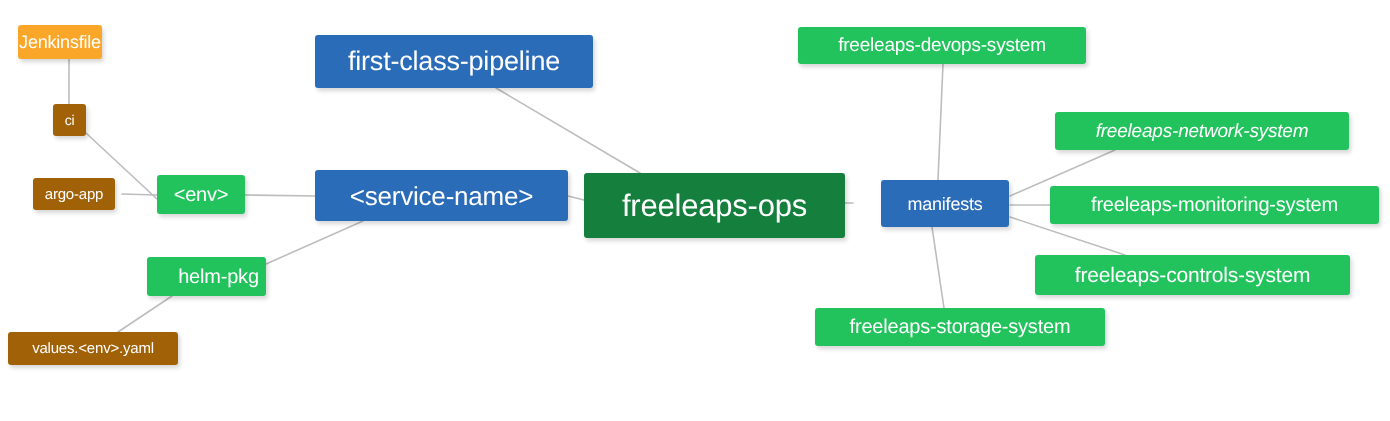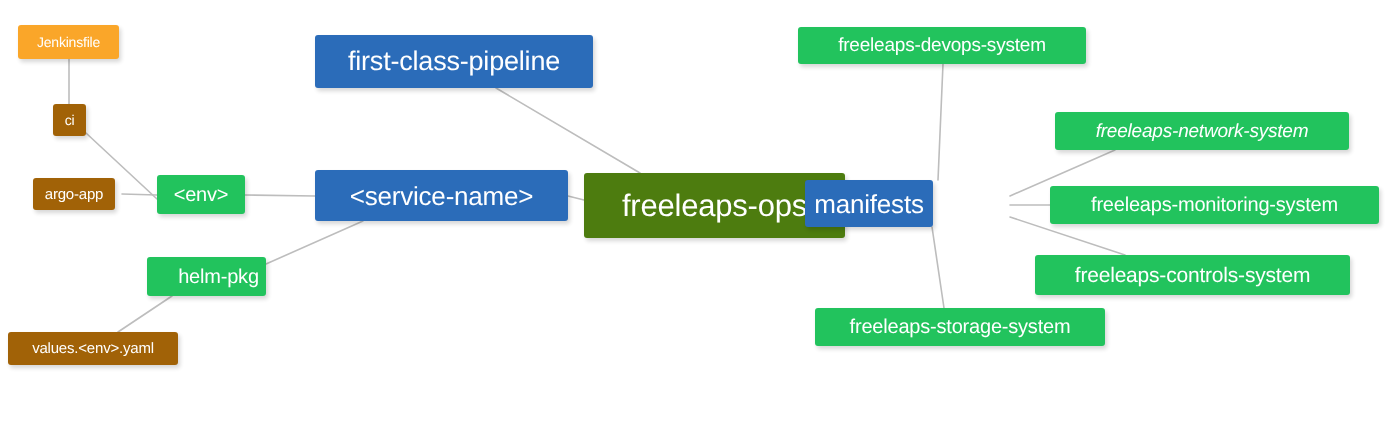--- a/index.html
+++ b/index.html
@@ -17,21 +17,21 @@
     display:flex;align-items:center;justify-content:center;
     box-sizing:border-box;
     color:#ffffff;
     border-radius:3px;
     white-space:nowrap;
     line-height:1;
     box-shadow:2px 3px 4px rgba(0,0,0,0.16);
     letter-spacing:-0.2px;
     text-rendering:geometricPrecision;
   }
-  .lvl-root{background:#4d7c0f;}
+  .lvl-root{background:#15803d;}
   .lvl-blue{background:#2b6cb9;}
   .lvl-green{background:#22c35d;}
   .lvl-red{background:#a16207;}
   .lvl-orange{background:#faa629;}
 </style>
 </head>
 <body>
 
 <div id="canvas">
   <svg id="edges" viewBox="0 0 1390 421" xmlns="http://www.w3.org/2000/svg">
@@ -44,29 +44,29 @@
       <line x1="496" y1="88" x2="640" y2="173" stroke="#bdbdbd" stroke-width="1.6" stroke-linecap="round"></line>
       <line x1="568" y1="196" x2="584" y2="200" stroke="#bdbdbd" stroke-width="1.6" stroke-linecap="round"></line>
       <line x1="845" y1="203" x2="853" y2="203" stroke="#bdbdbd" stroke-width="1.6" stroke-linecap="round"></line>
       <line x1="938" y1="180" x2="943" y2="64" stroke="#bdbdbd" stroke-width="1.6" stroke-linecap="round"></line>
       <line x1="1010" y1="196" x2="1115" y2="150" stroke="#bdbdbd" stroke-width="1.6" stroke-linecap="round"></line>
       <line x1="1010" y1="205" x2="1050" y2="205" stroke="#bdbdbd" stroke-width="1.6" stroke-linecap="round"></line>
       <line x1="1010" y1="217" x2="1125" y2="255" stroke="#bdbdbd" stroke-width="1.6" stroke-linecap="round"></line>
       <line x1="932" y1="227" x2="944" y2="308" stroke="#bdbdbd" stroke-width="1.6" stroke-linecap="round"></line>
     </svg>
   <div id="node-layer">
-      <div class="node lvl-orange" style="left: 18px; top: 25px; width: 101px; height: 34px; font-size: 14px;">Jenkinsfile</div>
+      <div class="node lvl-orange" style="left: 18px; top: 25px; width: 84px; height: 34px; font-size: 18px;">Jenkinsfile</div>
       <div class="node lvl-red" style="left: 53px; top: 104px; width: 33px; height: 32px; font-size: 14px;">ci</div>
       <div class="node lvl-red" style="left: 33px; top: 178px; width: 82px; height: 32px; font-size: 15px;">argo-app</div>
       <div class="node lvl-green" style="left: 157px; top: 175px; width: 88px; height: 39px; font-size: 20px;">&lt;env&gt;</div>
       <div class="node lvl-green" style="left: 147px; top: 257px; width: 119px; height: 39px; font-size: 20px; padding-left: 24px;">helm-pkg</div>
       <div class="node lvl-red" style="left: 8px; top: 332px; width: 170px; height: 33px; font-size: 15px;">values.&lt;env&gt;.yaml</div>
       <div class="node lvl-blue" style="left: 315px; top: 35px; width: 278px; height: 53px; font-size: 27px;">first-class-pipeline</div>
       <div class="node lvl-blue" style="left: 315px; top: 170px; width: 253px; height: 51px; font-size: 26px;">&lt;service-name&gt;</div>
       <div class="node lvl-root" style="left: 584px; top: 173px; width: 261px; height: 65px; font-size: 31px;">freeleaps-ops</div>
-      <div class="node lvl-blue" style="left: 805px; top: 180px; width: 128px; height: 47px; font-size: 26px;">manifests</div>
+      <div class="node lvl-blue" style="left: 881px; top: 180px; width: 128px; height: 47px; font-size: 18px;">manifests</div>
       <div class="node lvl-green" style="left: 798px; top: 27px; width: 288px; height: 37px; font-size: 19px;">freeleaps-devops-system</div>
       <div class="node lvl-green" style="left: 1055px; top: 112px; width: 294px; height: 38px; font-size: 19px; font-style: italic;">freeleaps-network-system</div>
       <div class="node lvl-green" style="left: 1050px; top: 186px; width: 329px; height: 38px; font-size: 20px;">freeleaps-monitoring-system</div>
       <div class="node lvl-green" style="left: 1035px; top: 255px; width: 315px; height: 40px; font-size: 21px;">freeleaps-controls-system</div>
       <div class="node lvl-green" style="left: 815px; top: 308px; width: 290px; height: 38px; font-size: 20px;">freeleaps-storage-system</div>
     </div>
 </div>
 
 </body></html>

